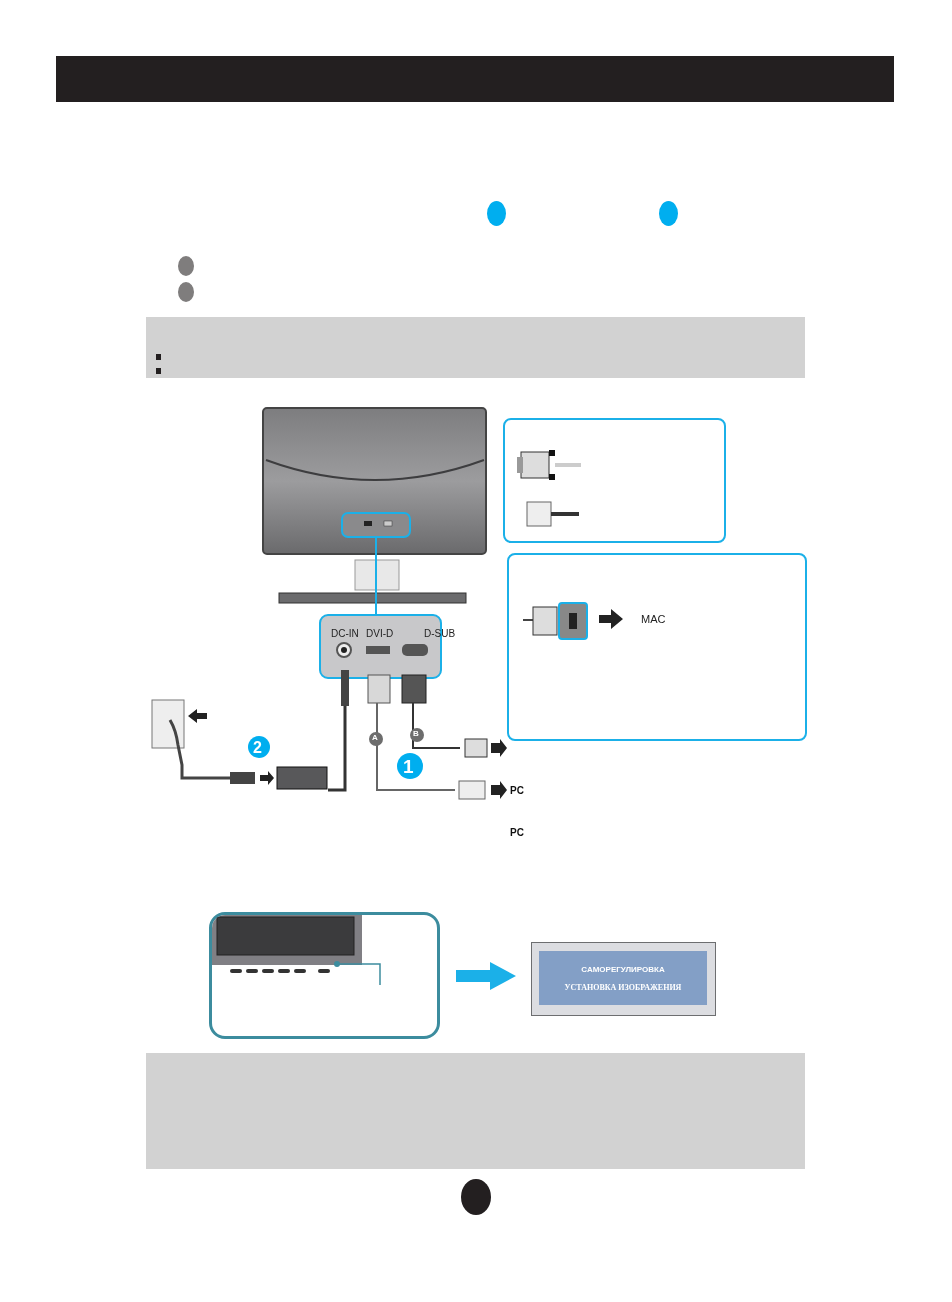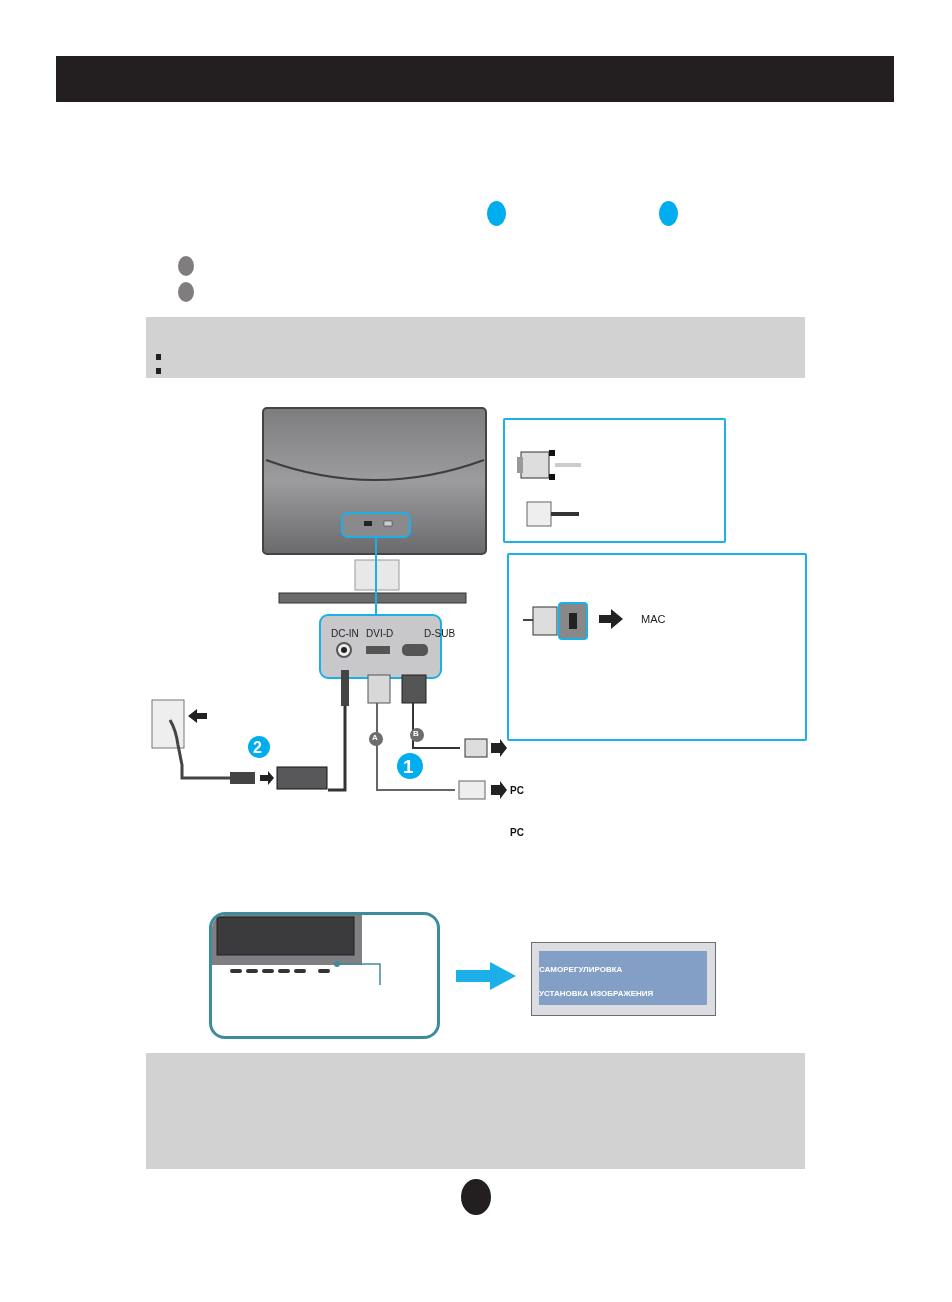--- a/index.html
+++ b/index.html
@@ -3,26 +3,26 @@
 <meta charset="utf-8">
 <style>
   html, body { margin: 0; padding: 0; background: #ffffff; }
   body { width: 952px; height: 1302px; position: relative; overflow: hidden; font-family: "Liberation Sans", sans-serif; }
   .abs { position: absolute; }
   .header-bar { left: 56px; top: 56px; width: 838px; height: 46px; background: #231f20; }
   .blue-dot { width: 19px; height: 25px; border-radius: 50%; background: #00aeef; }
   .gray-dot { width: 16px; height: 20px; border-radius: 50%; background: #7f7d7d; }
   .note-box { background: #d2d2d2; }
   .bullet { width: 5px; height: 6px; background: #231f20; }
-  .callout { border: 2px solid #1bb0e8; border-radius: 2px; background: #fff; }
+  .callout { border: 2px solid #1bb0e8; border-radius: 8px; background: #fff; }
   .callout-teal { border: 3px solid #3c8c9e; border-radius: 16px; background: #fff; }
   .lbl { font-size: 10px; color: #222; }
   .bold-lbl { font-size: 10px; font-weight: bold; color: #111; margin-top: 42px; }
   .osd-outer { background: #dcdde1; border: 1px solid #6d6e70; }
-  .osd-inner { background: #839fc6; color: #fff; font-weight: bold; font-size: 8px; text-align: left; }
+  .osd-inner { background: #839fc6; color: #fff; font-weight: bold; font-size: 8px; text-align: center; }
   .page-dot { width: 30px; height: 36px; border-radius: 50%; background: #231f20; }
 </style>
 </head>
 <body>
 
 <div class="abs header-bar">
   <span></span>
 </div>
 
 <div class="abs blue-dot" style="left:487px; top:201px;"></div>
@@ -143,21 +143,21 @@
   <div class="abs" style="left:112px; top:42px; width:8px; height:8px;"></div>
 </div>
 
 <svg class="abs" style="left:456px; top:962px;" width="62" height="28">
   <polygon points="0,8 34,8 34,0 60,14 34,28 34,20 0,20" fill="#1bb0e8"></polygon>
 </svg>
 
 <div class="abs osd-outer" style="left:531px; top:942px; width:183px; height:72px;">
   <div class="abs osd-inner" style="left:7px; top:8px; width:168px; height:54px;">
     <div style="margin-top:14px;">САМОРЕГУЛИРОВКА</div>
-    <div style="margin-top:15px;">УСТАНОВКА  ИЗОБРАЖЕНИЯ</div>
+    <div style="margin-top:9px;font-family:Liberation Serif, serif;">УСТАНОВКА  ИЗОБРАЖЕНИЯ</div>
   </div>
 </div>
 
 <div class="abs note-box" style="left:146px; top:1053px; width:659px; height:116px;">
   <span></span>
 </div>
 
 <div class="abs page-dot" style="left:461px; top:1179px;">
   <span></span>
 </div>

